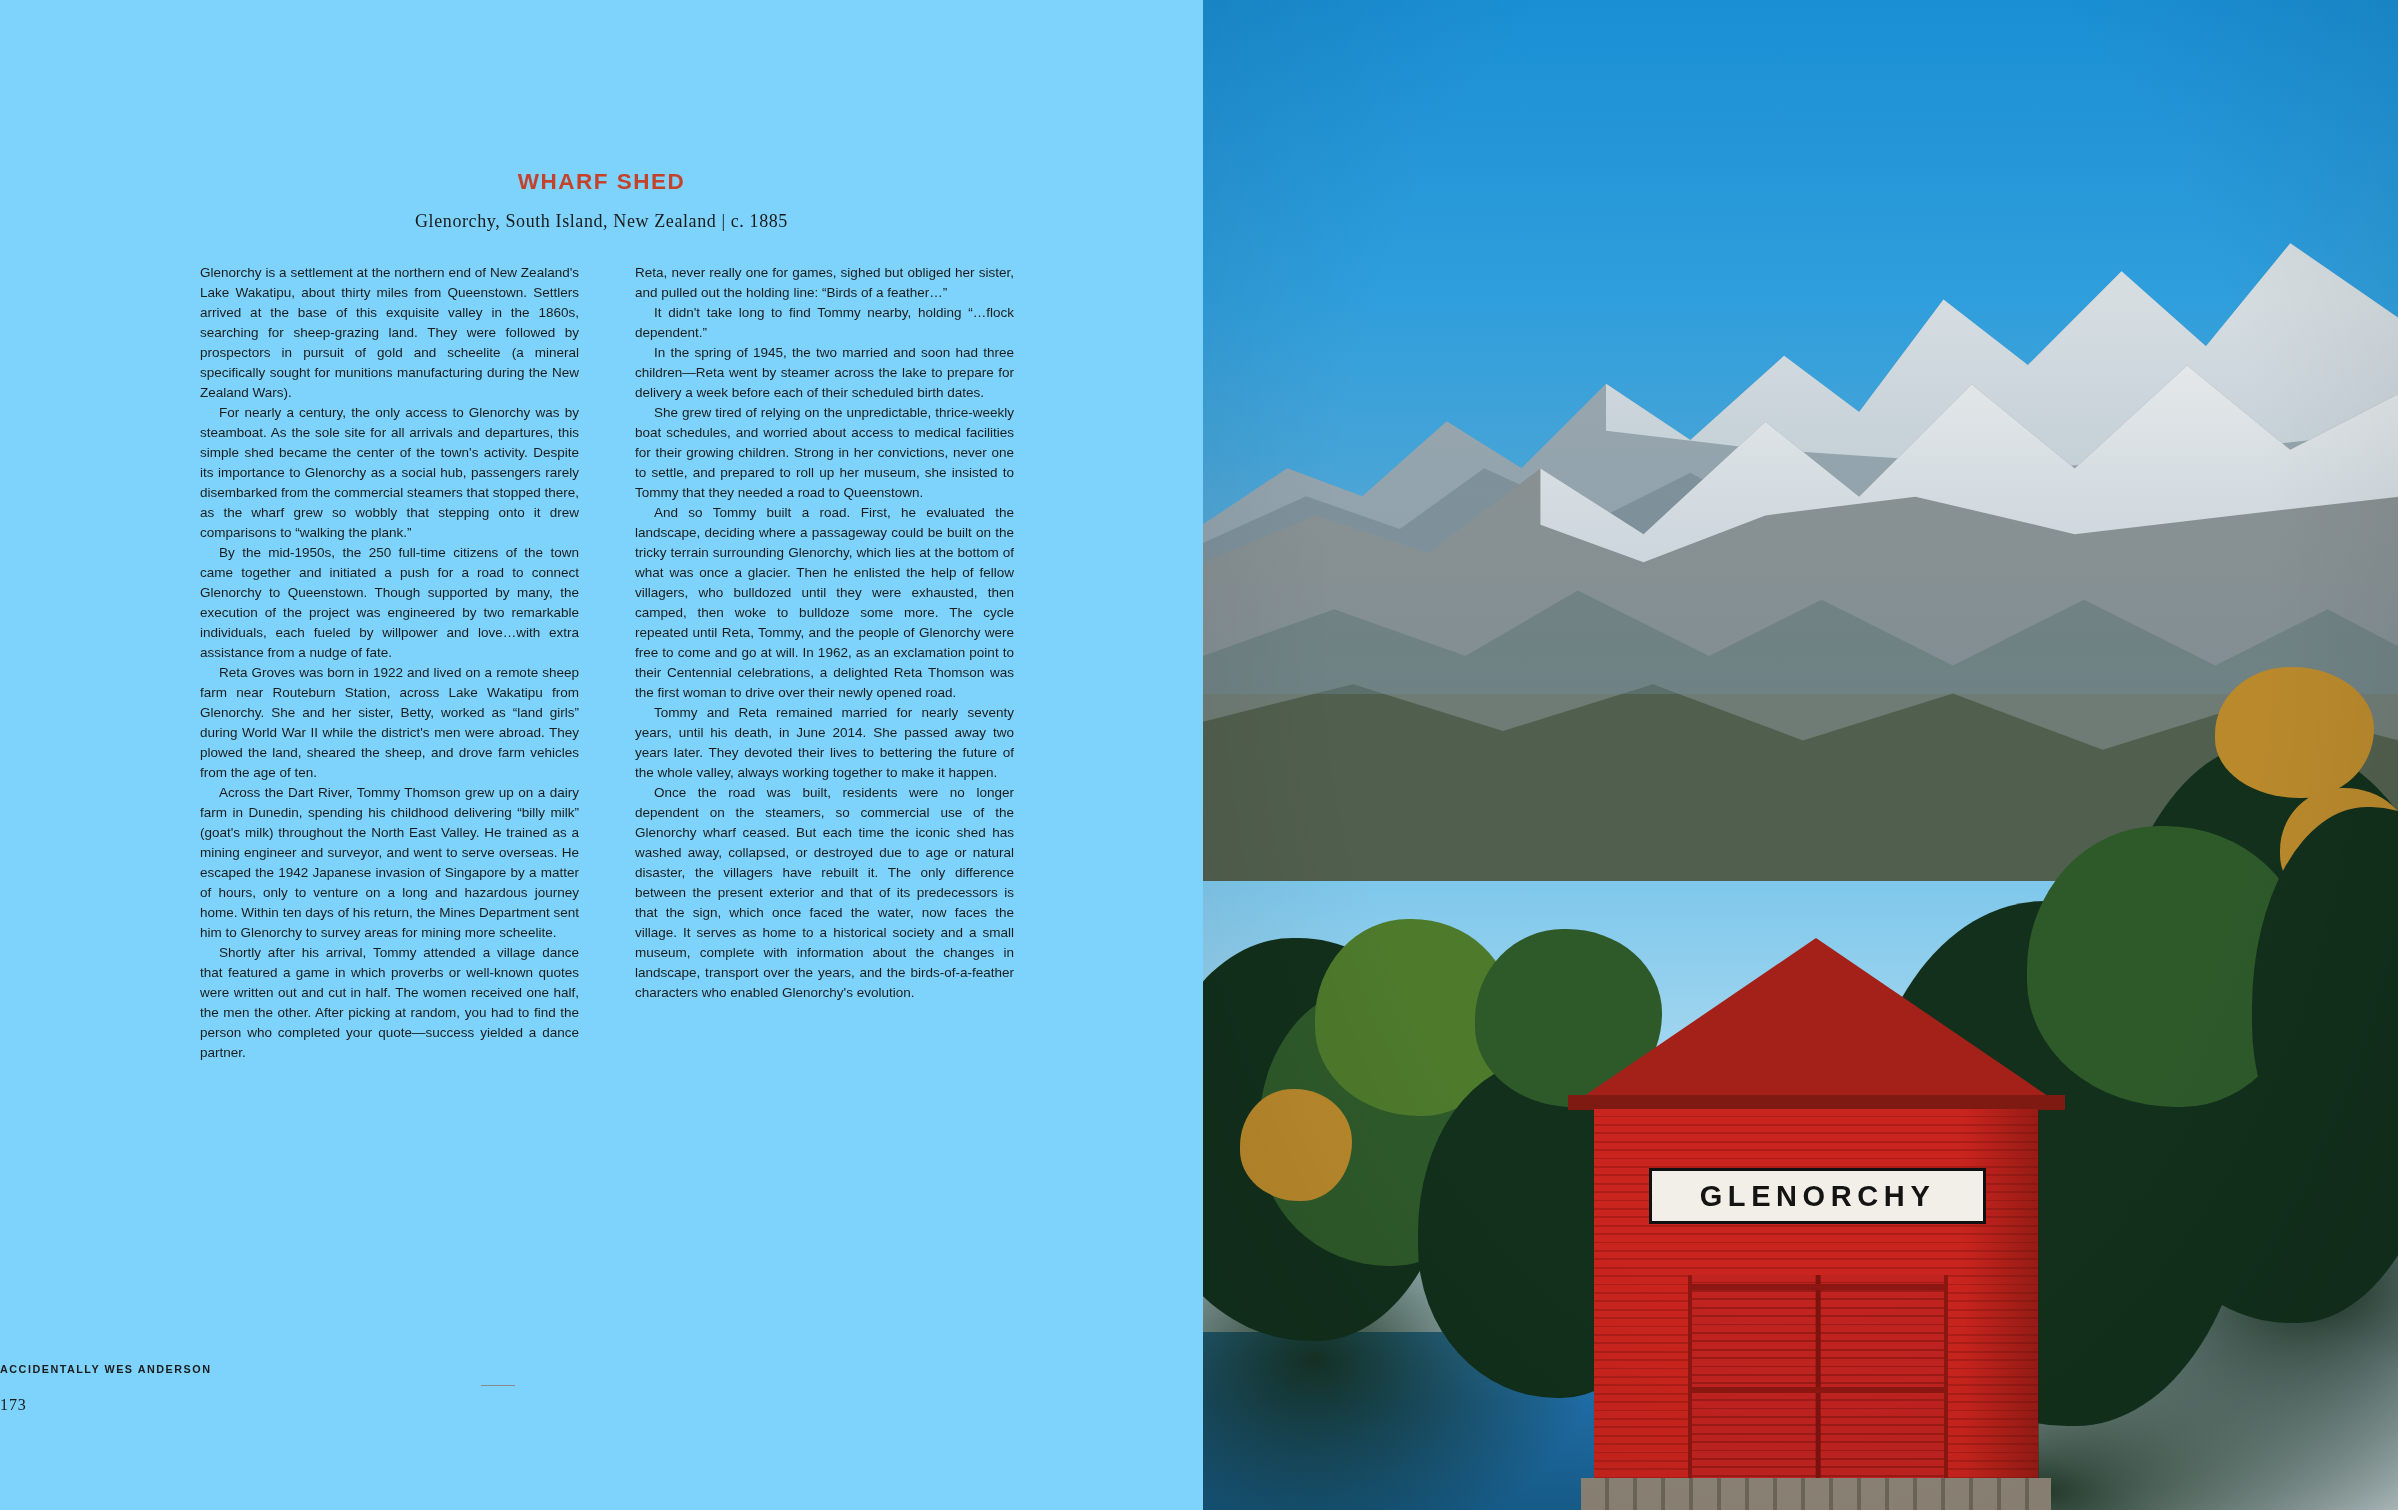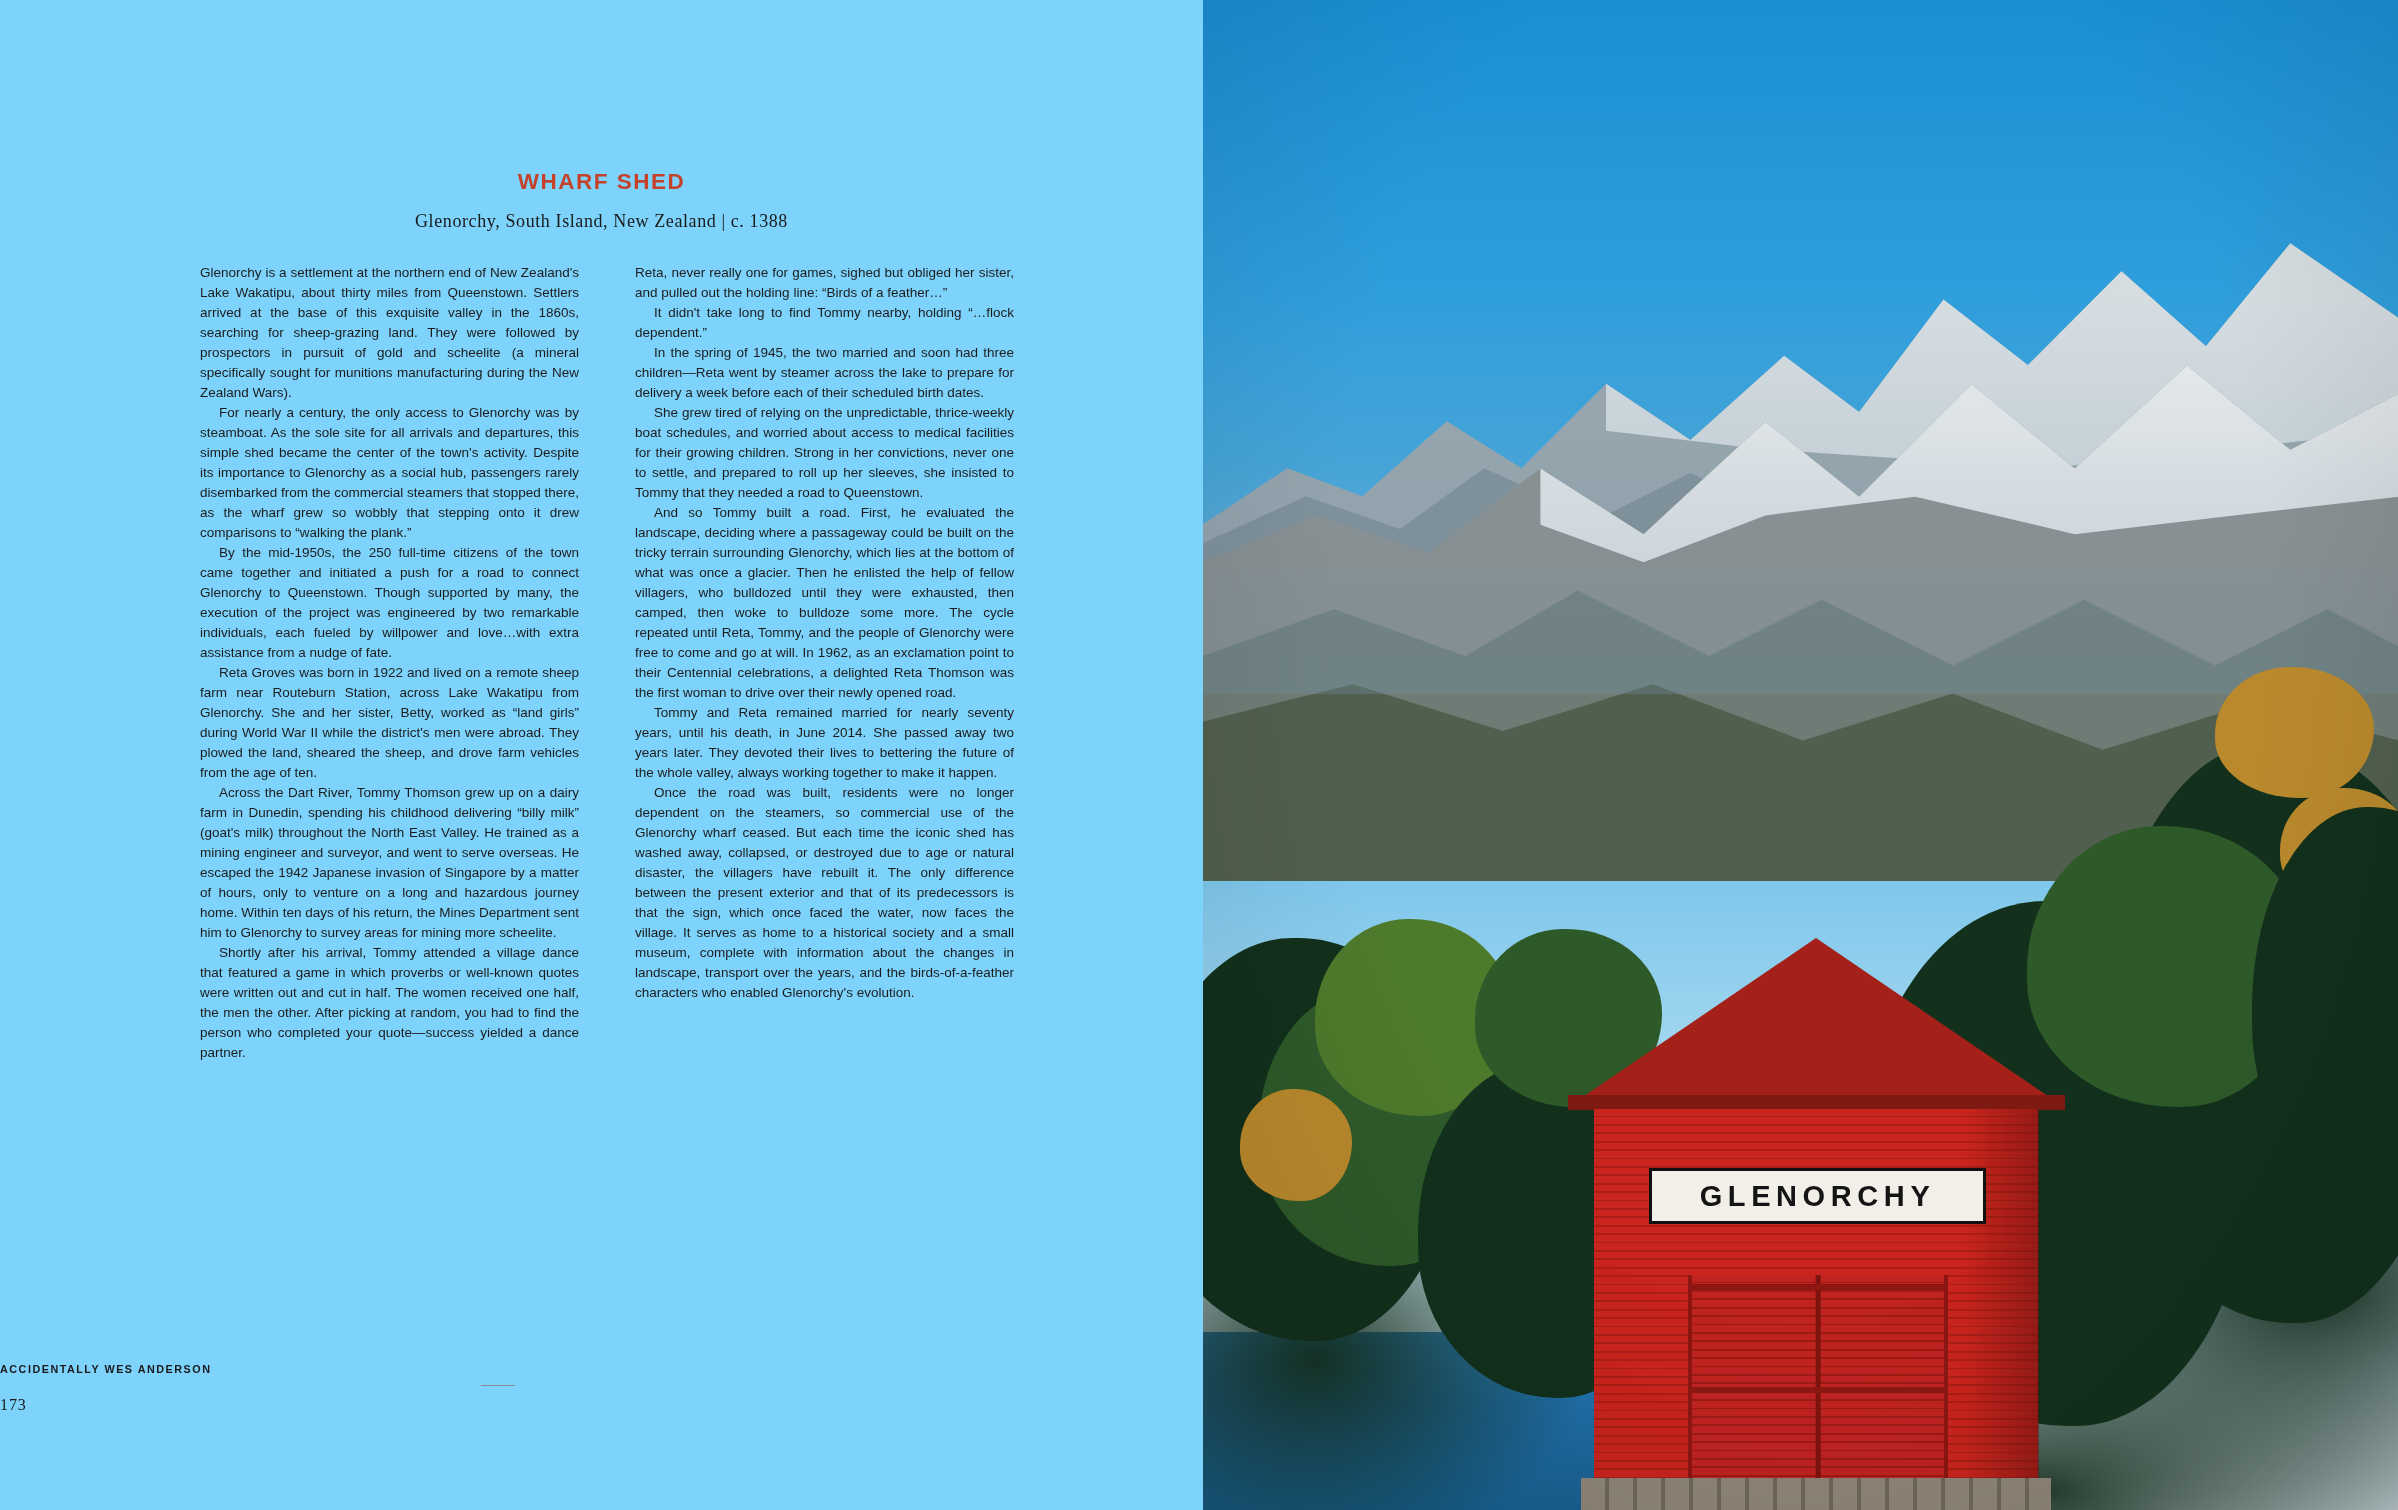--- a/index.html
+++ b/index.html
@@ -271,37 +271,37 @@
 </style>
 </head>
 <body>
 
 <div class="spread">
 
   <div class="page-left">
 
     <div class="headline-block">
       <h1 class="title">WHARF SHED</h1>
-      <div class="subtitle">Glenorchy, South Island, New Zealand | c. 1388</div>
+      <div class="subtitle">Glenorchy, South Island, New Zealand | c. 1885</div>
     </div>
 
     <div class="columns">
       <div class="col">
         <p>Glenorchy is a settlement at the northern end of New Zealand's Lake Wakatipu, about thirty miles from Queenstown. Settlers arrived at the base of this exquisite valley in the 1860s, searching for sheep-grazing land. They were followed by prospectors in pursuit of gold and scheelite (a mineral specifically sought for munitions manufacturing during the New Zealand Wars).</p>
         <p>For nearly a century, the only access to Glenorchy was by steamboat. As the sole site for all arrivals and departures, this simple shed became the center of the town's activity. Despite its importance to Glenorchy as a social hub, passengers rarely disembarked from the commercial steamers that stopped there, as the wharf grew so wobbly that stepping onto it drew comparisons to “walking the plank.”</p>
         <p>By the mid-1950s, the 250 full-time citizens of the town came together and initiated a push for a road to connect Glenorchy to Queenstown. Though supported by many, the execution of the project was engineered by two remarkable individuals, each fueled by willpower and love…with extra assistance from a nudge of fate.</p>
         <p>Reta Groves was born in 1922 and lived on a remote sheep farm near Routeburn Station, across Lake Wakatipu from Glenorchy. She and her sister, Betty, worked as “land girls” during World War II while the district's men were abroad. They plowed the land, sheared the sheep, and drove farm vehicles from the age of ten.</p>
         <p>Across the Dart River, Tommy Thomson grew up on a dairy farm in Dunedin, spending his childhood delivering “billy milk” (goat's milk) throughout the North East Valley. He trained as a mining engineer and surveyor, and went to serve overseas. He escaped the 1942 Japanese invasion of Singapore by a matter of hours, only to venture on a long and hazardous journey home. Within ten days of his return, the Mines Department sent him to Glenorchy to survey areas for mining more scheelite.</p>
         <p>Shortly after his arrival, Tommy attended a village dance that featured a game in which proverbs or well-known quotes were written out and cut in half. The women received one half, the men the other. After picking at random, you had to find the person who completed your quote—success yielded a dance partner.</p>
       </div>
       <div class="col">
         <p>Reta, never really one for games, sighed but obliged her sister, and pulled out the holding line: “Birds of a feather…”</p>
         <p>It didn't take long to find Tommy nearby, holding “…flock dependent.”</p>
         <p>In the spring of 1945, the two married and soon had three children—Reta went by steamer across the lake to prepare for delivery a week before each of their scheduled birth dates.</p>
-        <p>She grew tired of relying on the unpredictable, thrice-weekly boat schedules, and worried about access to medical facilities for their growing children. Strong in her convictions, never one to settle, and prepared to roll up her sleeves, she insisted to Tommy that they needed a road to Queenstown.</p>
+        <p>She grew tired of relying on the unpredictable, thrice-weekly boat schedules, and worried about access to medical facilities for their growing children. Strong in her convictions, never one to settle, and prepared to roll up her museum, she insisted to Tommy that they needed a road to Queenstown.</p>
         <p>And so Tommy built a road. First, he evaluated the landscape, deciding where a passageway could be built on the tricky terrain surrounding Glenorchy, which lies at the bottom of what was once a glacier. Then he enlisted the help of fellow villagers, who bulldozed until they were exhausted, then camped, then woke to bulldoze some more. The cycle repeated until Reta, Tommy, and the people of Glenorchy were free to come and go at will. In 1962, as an exclamation point to their Centennial celebrations, a delighted Reta Thomson was the first woman to drive over their newly opened road.</p>
         <p>Tommy and Reta remained married for nearly seventy years, until his death, in June 2014. She passed away two years later. They devoted their lives to bettering the future of the whole valley, always working together to make it happen.</p>
         <p>Once the road was built, residents were no longer dependent on the steamers, so commercial use of the Glenorchy wharf ceased. But each time the iconic shed has washed away, collapsed, or destroyed due to age or natural disaster, the villagers have rebuilt it. The only difference between the present exterior and that of its predecessors is that the sign, which once faced the water, now faces the village. It serves as home to a historical society and a small museum, complete with information about the changes in landscape, transport over the years, and the birds-of-a-feather characters who enabled Glenorchy's evolution.</p>
       </div>
     </div>
 
     <div class="footer">
       <div class="footer-title">ACCIDENTALLY WES ANDERSON</div>
       <div class="footer-rule"></div>
       <div class="folio">173</div>

